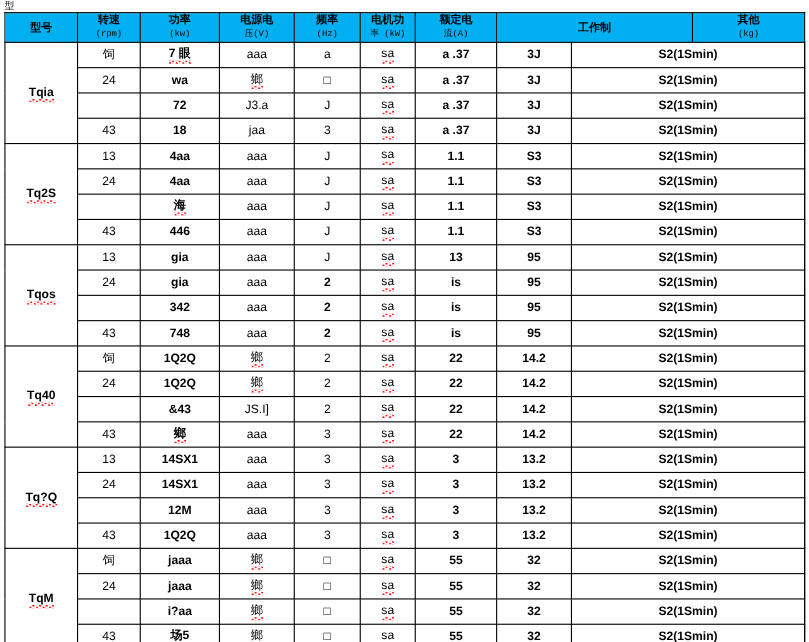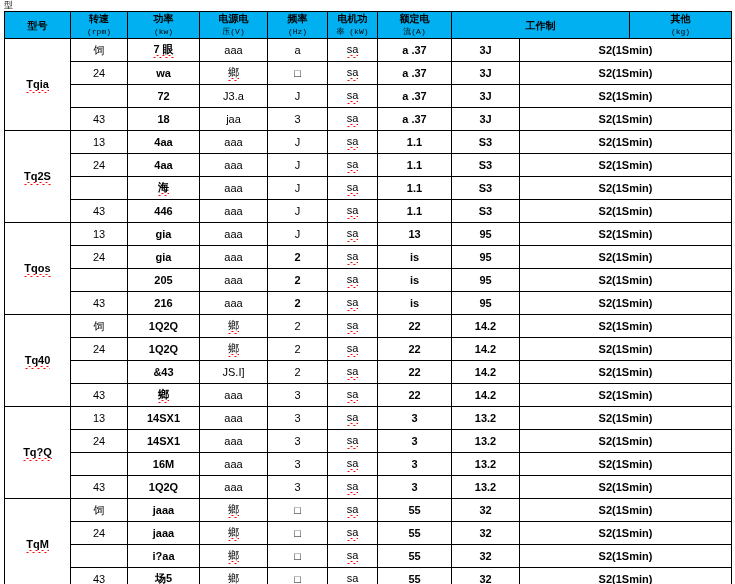--- a/index.html
+++ b/index.html
@@ -280,32 +280,32 @@
           <td>aaa</td>
           <td class="ital">2</td>
           <td><span class="wavy">sa</span></td>
           <td class="bold">is</td>
           <td class="bold">95</td>
           <td class="left" colspan="2">S2(1Smin)</td>
           <td class="bold left">日9</td>
         </tr>
         <tr>
           <td></td>
-          <td class="bold">205</td>
+          <td class="bold">342</td>
           <td>aaa</td>
           <td class="ital">2</td>
           <td><span class="wavy">sa</span></td>
           <td class="bold">is</td>
           <td class="bold">95</td>
           <td class="left" colspan="2">S2(1Smin)</td>
           <td class="bold left">日9</td>
         </tr>
         <tr>
           <td>43</td>
-          <td class="bold">216</td>
+          <td class="bold">748</td>
           <td>aaa</td>
           <td class="ital">2</td>
           <td><span class="wavy">sa</span></td>
           <td class="bold">is</td>
           <td class="bold">95</td>
           <td class="left" colspan="2">S2(1Smin)</td>
           <td class="bold left">日9</td>
         </tr>
         <tr>
           <td class="group" rowspan="4"><span class="wavy">Tq40</span></td>
@@ -370,21 +370,21 @@
           <td>aaa</td>
           <td>3</td>
           <td><span class="wavy">sa</span></td>
           <td class="bold">3</td>
           <td class="bold">13.2</td>
           <td class="left" colspan="2">S2(1Smin)</td>
           <td class="bold left">200</td>
         </tr>
         <tr>
           <td></td>
-          <td class="bold">16M</td>
+          <td class="bold">12M</td>
           <td>aaa</td>
           <td>3</td>
           <td><span class="wavy">sa</span></td>
           <td class="bold">3</td>
           <td class="bold">13.2</td>
           <td class="left" colspan="2">S2(1Smin)</td>
           <td class="bold left">200</td>
         </tr>
         <tr>
           <td>43</td>

